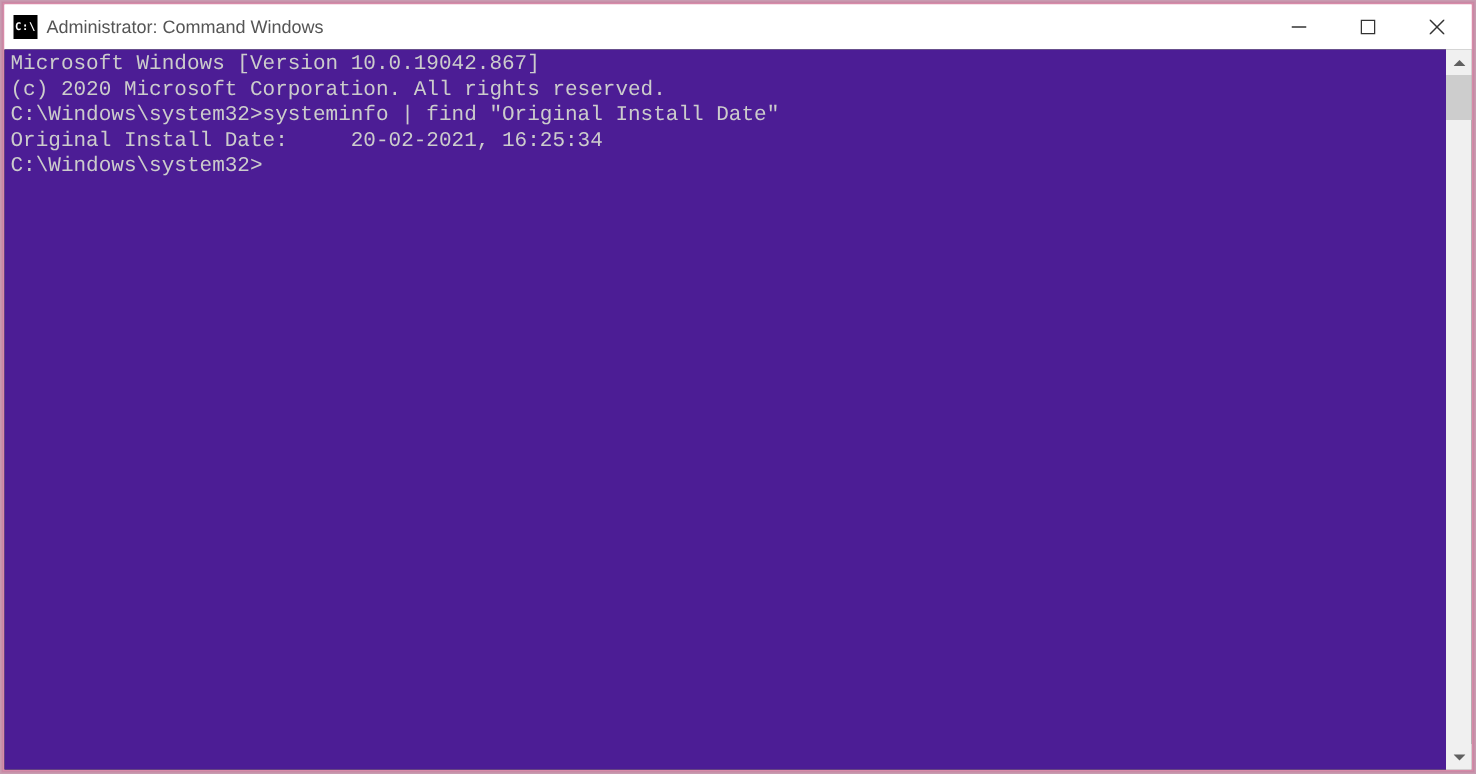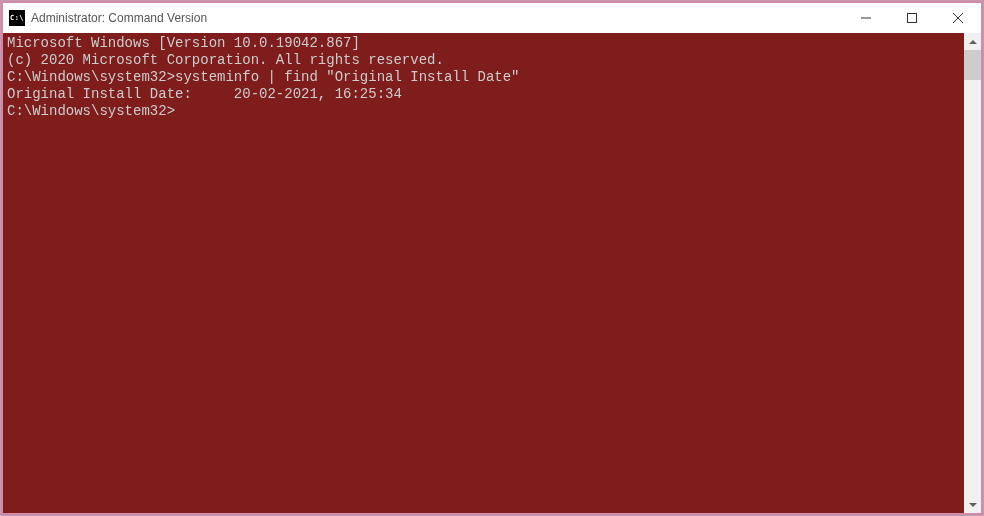--- a/index.html
+++ b/index.html
@@ -26,21 +26,21 @@
   .titlebar-buttons { display: flex; height: 100%; }
   .titlebar-btn {
     width: 46px; height: 100%; display: flex; align-items: center; justify-content: center;
     color: #333; font-size: 10px;
   }
   .titlebar-btn svg { width: 10px; height: 10px; }
   .client {
     flex: 1; display: flex; background: #0c0c0c; min-height: 0;
   }
   .terminal {
-    flex: 1; background: #7f1d1d; color: #cccccc;
+    flex: 1; background: #4c1d95; color: #cccccc;
     font-family: Consolas, 'Courier New', monospace; font-size: 14px;
     line-height: 17px; padding: 2px 0 0 4px; overflow: hidden;
     white-space: pre;
   }
   .terminal .line { display: block; }
   .cursor { display:inline-block; width:8px; height:14px; background: transparent; vertical-align: text-bottom; }
   .scrollbar {
     width: 17px; background: #f0f0f0; position: relative; flex-shrink: 0;
   }
   .scroll-arrow {
@@ -56,21 +56,21 @@
   }
 </style>
 </head>
 <body>
 
 <div class="window">
   <div class="titlebar">
     <span class="titlebar-icon">
       <span class="titlebar-icon-text">C:\</span>
     </span>
-    <span class="titlebar-title">Administrator: Command Version</span>
+    <span class="titlebar-title">Administrator: Command Windows</span>
     <span class="titlebar-spacer"></span>
     <div class="titlebar-buttons">
       <div class="titlebar-btn">
         <svg viewBox="0 0 10 10">
             <line x1="0" y1="5" x2="10" y2="5" stroke="#333" stroke-width="1"></line>
           </svg>
       </div>
       <div class="titlebar-btn">
         <svg viewBox="0 0 10 10">
             <rect x="0.5" y="0.5" width="9" height="9" fill="none" stroke="#333" stroke-width="1"></rect>

